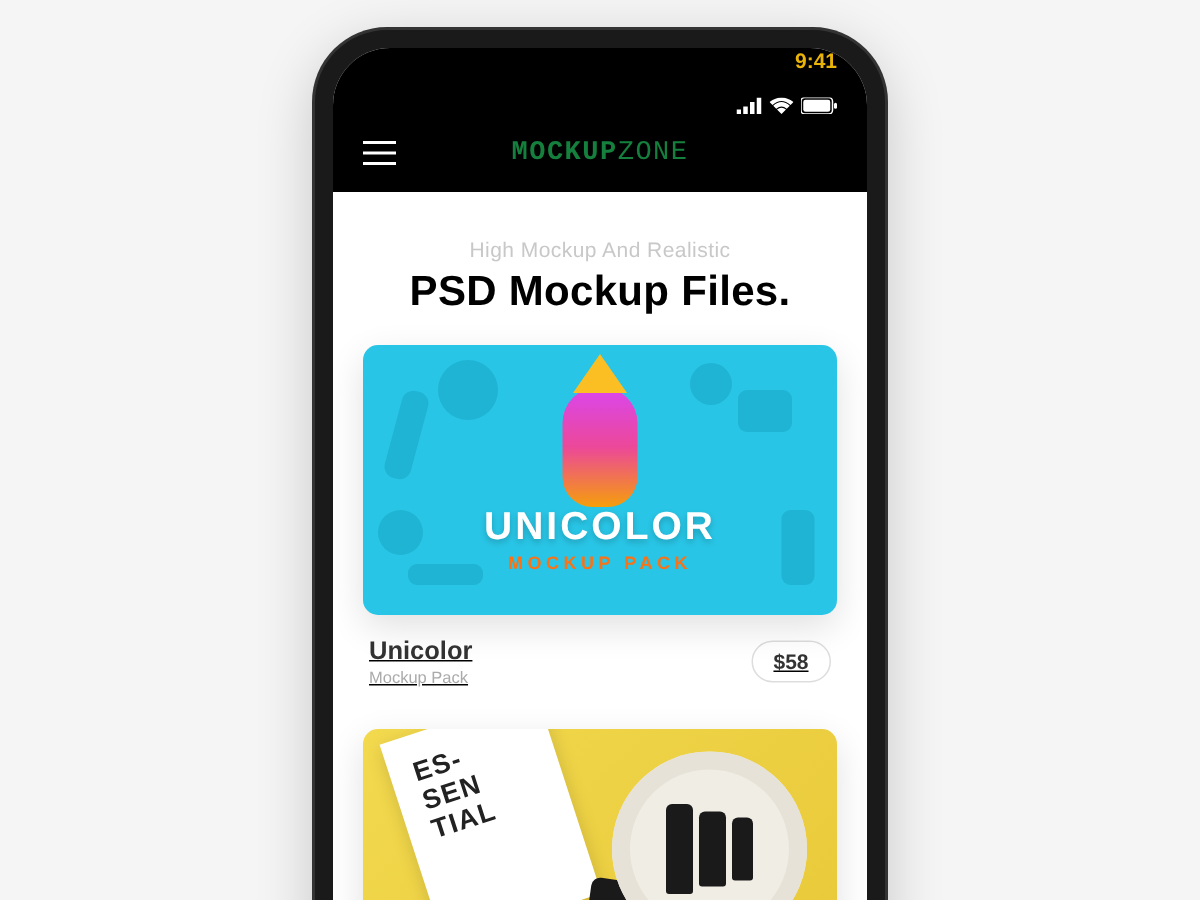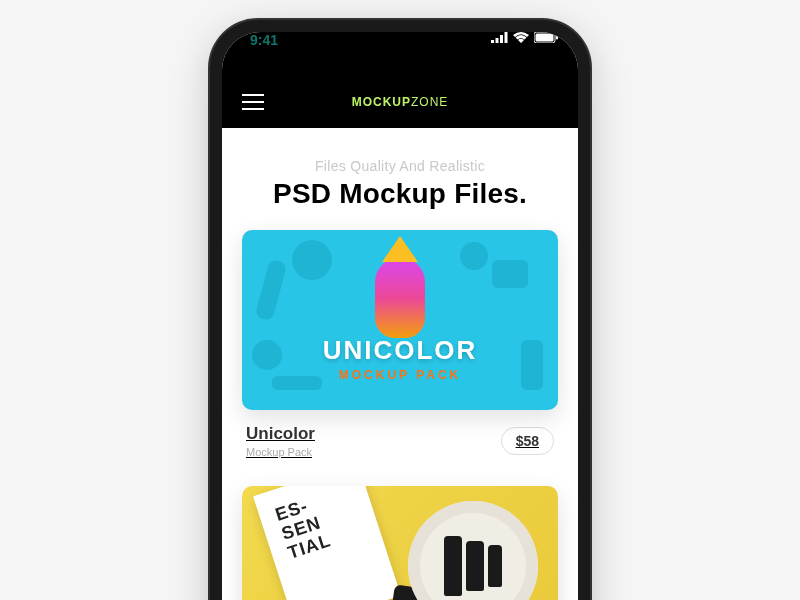--- a/index.html
+++ b/index.html
@@ -38,26 +38,27 @@
   width: 180px;
   height: 28px;
   background: #000;
   border-radius: 0 0 18px 18px;
   z-index: 100;
 }
 .status-bar {
   height: 44px;
   background: #000;
   display: flex;
-  align-items: flex-start;
+  align-items: flex-end;
   justify-content: space-between;
   padding: 0 20px 0 28px;
-  color: #0f766e;
+  color: #eab308;
   font-size: 14px;
   font-weight: 600;
+  flex-direction: column;
 }
 .status-right { display: flex; align-items: center; gap: 5px; }
 .signal-icon, .wifi-icon, .battery-icon { display: inline-flex; }
 .header {
   height: 52px;
   background: #000;
   display: flex;
   align-items: center;
   justify-content: center;
   position: relative;
@@ -71,24 +72,25 @@
   gap: 5px;
   cursor: pointer;
 }
 .menu-btn span {
   width: 22px;
   height: 2px;
   background: #fff;
   display: block;
 }
 .logo {
-  color: #bef264;
-  font-size: 12px;
+  color: #15803d;
+  font-size: 18px;
   font-weight: 700;
   letter-spacing: 1px;
+  font-family: Liberation Mono, monospace;
 }
 .logo .bold { font-weight: 900; }
 .logo .light { font-weight: 400; }
 .content {
   padding: 30px 20px 0;
   background: #fff;
 }
 .hero-sub {
   text-align: center;
   color: #c8c8c8;
@@ -292,21 +294,21 @@
         <span></span>
         <span></span>
         <span></span>
       </div>
       <div class="logo">
         <span class="bold">MOCKUP</span><span class="light">ZONE</span>
       </div>
     </div>
 
     <div class="content">
-      <div class="hero-sub">Files Quality And Realistic</div>
+      <div class="hero-sub">High Mockup And Realistic</div>
       <div class="hero-title">PSD Mockup Files.</div>
 
       <div class="card">
         <div class="card-image unicolor">
           <div class="unicolor-bg">
             <div class="unicolor-obj" style="width:18px;height:60px;left:20px;top:30px;transform:rotate(15deg);border-radius:8px;"></div>
             <div class="unicolor-obj" style="width:40px;height:40px;left:50px;top:10px;border-radius:50%;"></div>
             <div class="unicolor-obj" style="width:36px;height:28px;right:30px;top:30px;border-radius:6px;"></div>
             <div class="unicolor-obj" style="width:28px;height:28px;right:70px;top:12px;border-radius:50%;"></div>
             <div class="unicolor-obj" style="width:22px;height:50px;right:15px;bottom:20px;border-radius:6px;"></div>

